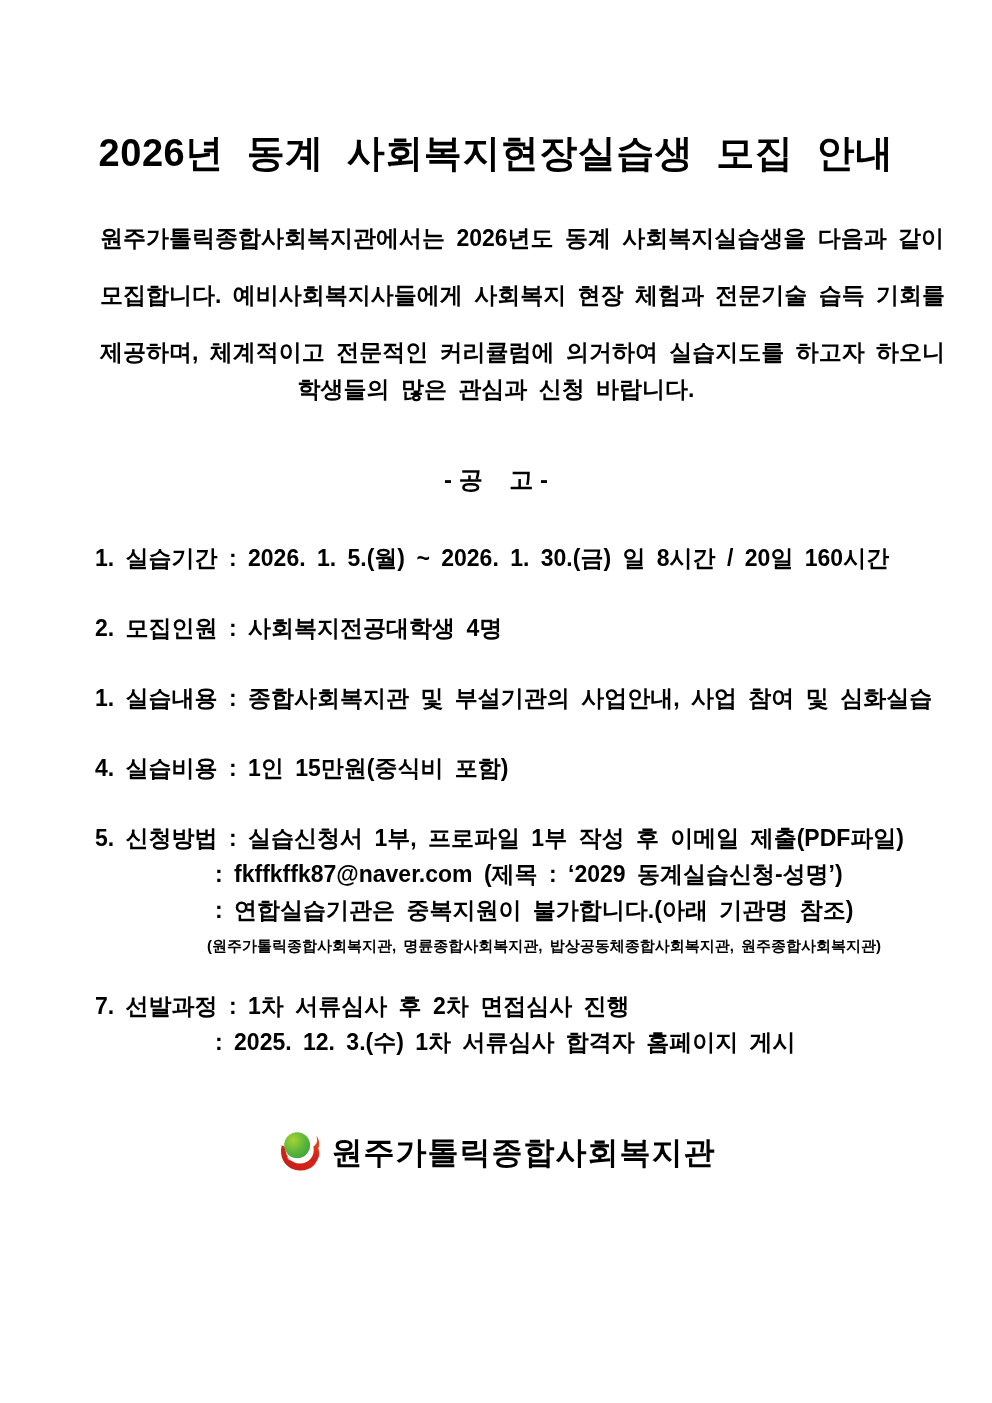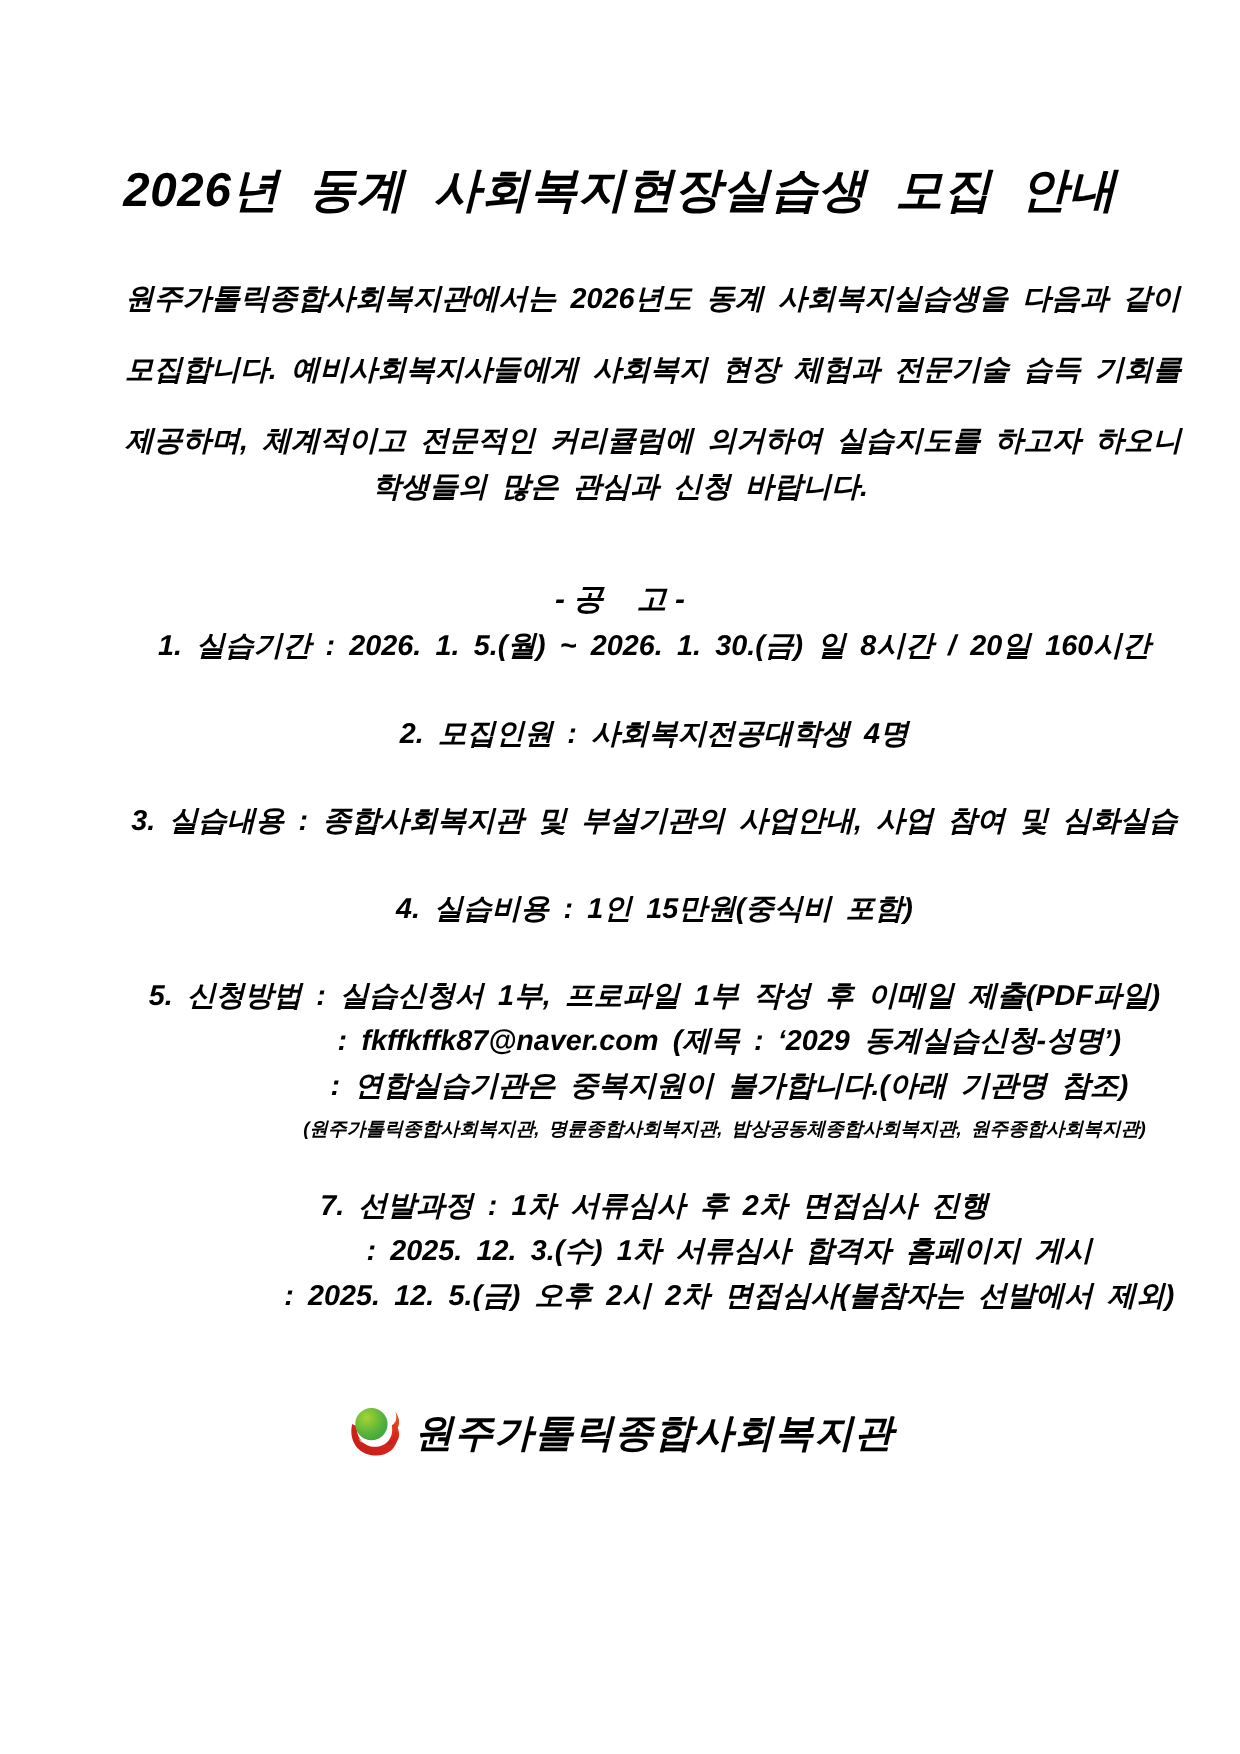--- a/index.html
+++ b/index.html
@@ -5,21 +5,21 @@
   html, body { margin: 0; padding: 0; }
   body {
     width: 992px;
     height: 1403px;
     background: #ffffff;
     color: #000000;
     font-family: "Liberation Sans", sans-serif;
     overflow: hidden;
     position: relative;
   }
-  .doc { width: 992px; height: 1403px; font-style: italic; }
+  .doc { width: 992px; height: 1403px; }
 
   .title {
     padding-top: 130px;
     text-align: center;
     font-size: 38px;
     line-height: 46px;
     font-weight: 700;
     word-spacing: 12px;
     letter-spacing: 0.5px;
     white-space: nowrap;
@@ -44,23 +44,23 @@
   .notice-heading {
     margin-top: 54px;
     text-align: center;
     font-size: 24px;
     line-height: 36px;
     font-weight: 700;
     white-space: pre;
   }
 
   .items {
+    margin-top: 42px;
     padding-left: 95px;
     padding-right: 40px;
-    text-align: center;
   }
   .item { margin-bottom: 34px; }
   .item.tight { margin-bottom: 24px; }
   .line {
     font-size: 23px;
     line-height: 36px;
     font-weight: 600;
     word-spacing: 5px;
     white-space: nowrap;
   }
@@ -106,39 +106,38 @@
 
     <div class="item">
       <div class="line">1. 실습기간 : 2026. 1. 5.(월) ~ 2026. 1. 30.(금) 일 8시간 / 20일 160시간</div>
     </div>
 
     <div class="item">
       <div class="line">2. 모집인원 : 사회복지전공대학생 4명</div>
     </div>
 
     <div class="item">
-      <div class="line">3. 실습내용 : 종합사회복지관 및 부설기관의 사업안내, 사업 참여 및 심화실습</div>
+      <div class="line">1. 실습내용 : 종합사회복지관 및 부설기관의 사업안내, 사업 참여 및 심화실습</div>
     </div>
 
     <div class="item">
       <div class="line">4. 실습비용 : 1인 15만원(중식비 포함)</div>
     </div>
 
     <div class="item tight">
       <div class="line">5. 신청방법 : 실습신청서 1부, 프로파일 1부 작성 후 이메일 제출(PDF파일)</div>
       <div class="line sub">: fkffkffk87@naver.com (제목 : ‘2029 동계실습신청-성명’)</div>
       <div class="line sub">: 연합실습기관은 중복지원이 불가합니다.(아래 기관명 참조)</div>
       <div class="line note">(원주가톨릭종합사회복지관, 명륜종합사회복지관, 밥상공동체종합사회복지관, 원주종합사회복지관)</div>
     </div>
 
 
     <div class="item">
       <div class="line">7. 선발과정 : 1차 서류심사 후 2차 면접심사 진행</div>
       <div class="line sub">: 2025. 12. 3.(수) 1차 서류심사 합격자 홈페이지 게시</div>
-      <div class="line sub">: 2025. 12. 5.(금) 오후 2시 2차 면접심사(불참자는 선발에서 제외)</div>
     </div>
 
 
   </div>
 
   <div class="footer">
     <svg class="logo-icon" viewBox="0 0 48 48" xmlns="http://www.w3.org/2000/svg">
       <defs>
         <radialGradient id="g-green" cx="0.35" cy="0.3" r="0.9">
           <stop offset="0" stop-color="#a6d335"></stop>

